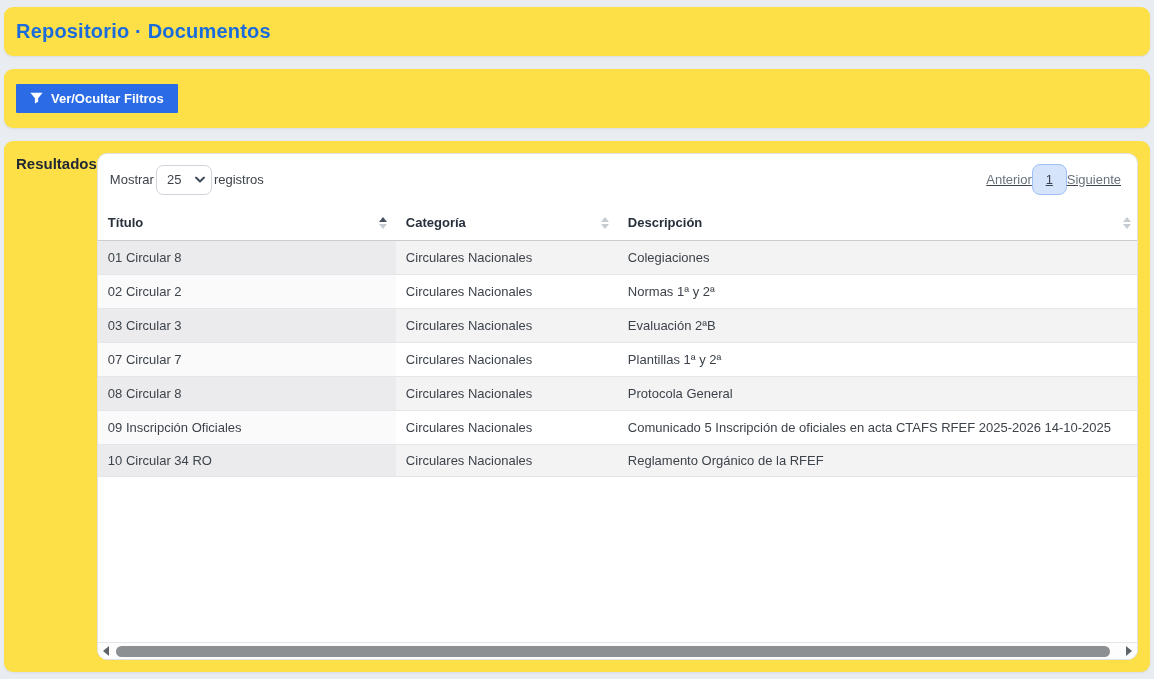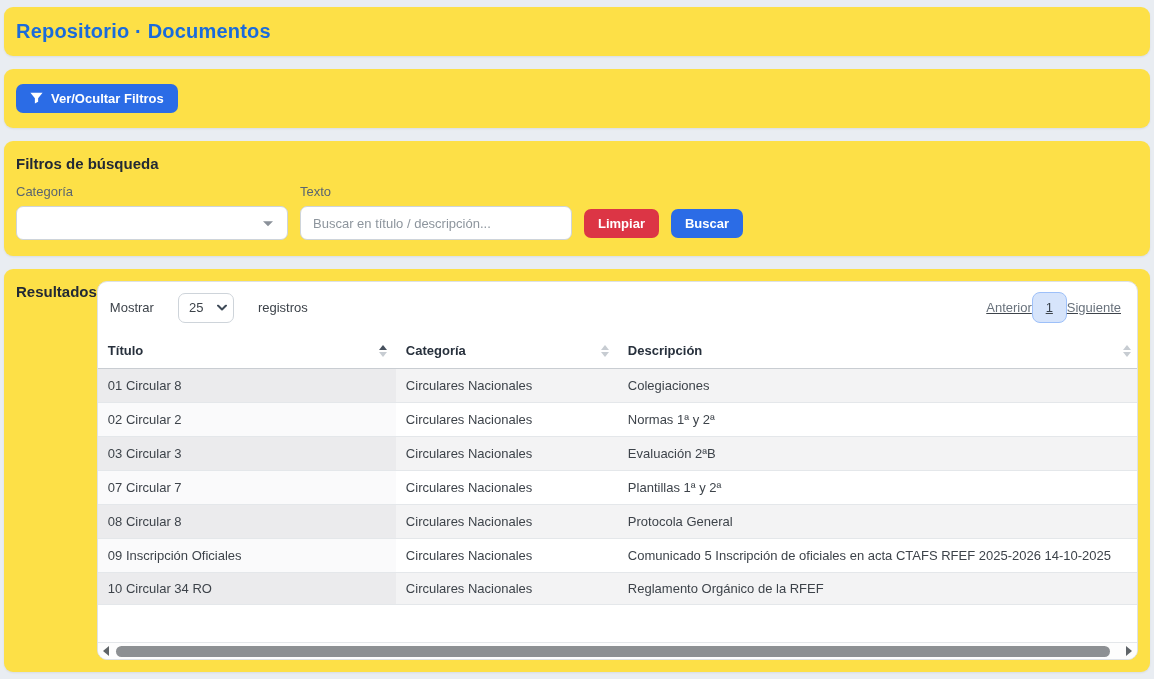--- a/index.html
+++ b/index.html
@@ -17,21 +17,21 @@
   }
 
   
   .card-title { padding:13px 12px; }
   .page-title { font-size:20px; font-weight:700; color:#1a6bdb; letter-spacing:.2px; }
 
   
   .card-toggle { padding:15px 12px; }
   .btn {
     display:inline-flex; align-items:center; gap:8px;
-    border:none; border-radius:7px; cursor:pointer;
+    border:none; border-radius:1px; cursor:pointer;
     font-family:"Liberation Sans", sans-serif;
     font-size:13px; font-weight:700; color:#fff;
     padding:8px 14px; line-height:1;
   }
   .btn-blue { background:#2b6ce6; }
   .btn-red  { background:#dc3545; }
 
   
   .card-filters { padding:12px 12px 16px; }
   .section-heading { font-size:15px; font-weight:700; color:#222935; margin:2px 0 12px; }
@@ -60,21 +60,21 @@
   .card-results { padding:12px; flex:1; min-height:0; display:flex; flex-direction:row; }
   .results-box {
     border:1px solid #dde1e6; border-radius:10px;
     flex:1; min-height:0; display:flex; flex-direction:column; overflow:hidden;
     background:#fff;
   }
   .top-bar {
     display:flex; justify-content:space-between; align-items:center;
     padding:10px 12px; font-size:13px; color:#3d434a;
   }
-  .length-group { display:flex; align-items:center; gap:24px; }
+  .length-group { display:flex; align-items:center; gap:2px; }
   .select-native-wrap { position:relative; display:inline-block;border-radius:8px; }
   .length-select {
     appearance:none; -webkit-appearance:none;
     width:56px; height:30px; border:1px solid #ced4da; border-radius:7px;
     background:#fff; font-size:13px; color:#3d434a; padding:0 20px 0 10px;
     font-family:"Liberation Sans", sans-serif; outline:none;
   }
   .select-chevron {
     position:absolute; right:7px; top:50%; transform:translateY(-50%);
     pointer-events:none; display:flex;
@@ -151,38 +151,20 @@
     <button class="btn btn-blue" type="button">
       <span style="display:flex;">
         <svg width="13" height="13" viewBox="0 0 16 16" fill="#ffffff">
             <path d="M.5 1h15L10 7.6V12l-4 2.3V7.6L.5 1z"></path>
           </svg>
       </span>
       <span>Ver/Ocultar Filtros</span>
     </button>
   </div>
 
-  <div class="card card-filters">
-    <div class="section-heading">Filtros de búsqueda</div>
-    <div class="filters-row">
-      <div class="field">
-        <span class="field-label">Categoría</span>
-        <div class="select-box">
-          <span></span>
-          <span class="caret-solid"></span>
-        </div>
-      </div>
-      <div class="field">
-        <span class="field-label">Texto</span>
-        <input class="text-input" type="text" placeholder="Buscar en título / descripción..." style="">
-      </div>
-      <button class="btn btn-red" type="button">Limpiar</button>
-      <button class="btn btn-blue" type="button">Buscar</button>
-    </div>
-  </div>
 
   <div class="card card-results">
     <div class="section-heading">Resultados</div>
 
     <div class="results-box">
 
       <div class="top-bar">
         <div class="length-group">
           <span>Mostrar</span>
           <span class="select-native-wrap">

